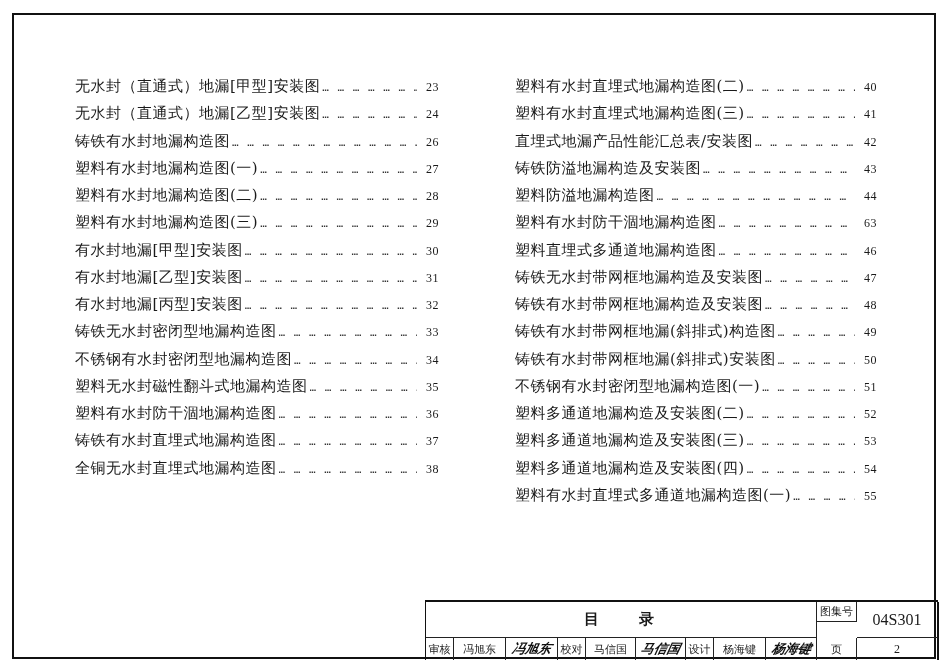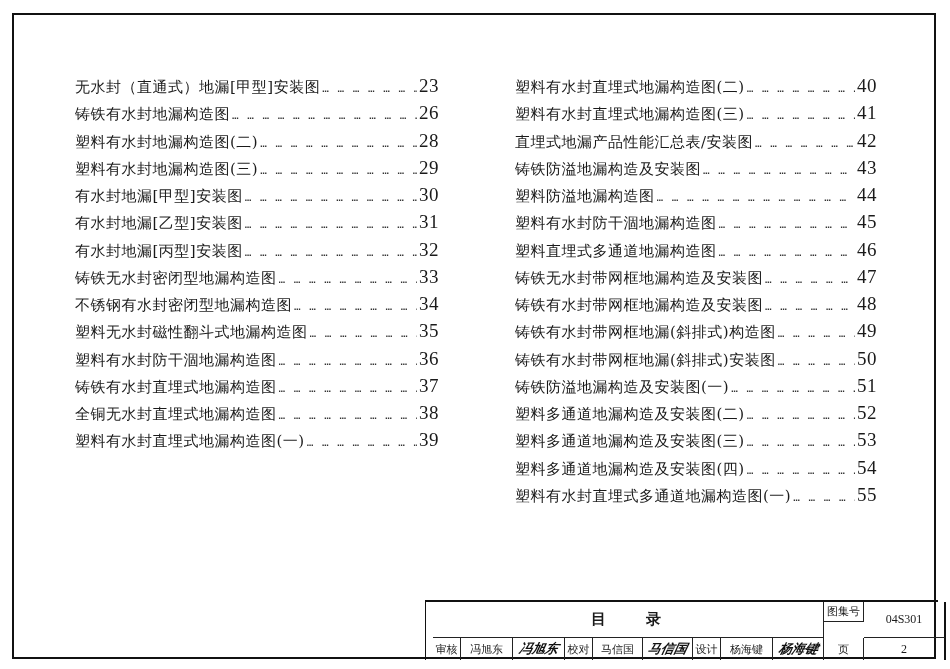--- a/index.html
+++ b/index.html
@@ -53,21 +53,21 @@
       font-family: "DejaVu Sans Mono", monospace;
     }
     .toc-leader::before {
       content: "… … … … … … … … … … … … … … … … … … … … … … … … … … … … … … … … … … … … … … … …";
     }
     .toc-page {
       flex: 0 0 auto;
       width: 20px;
       text-align: right;
       font-family: "Liberation Serif", serif;
-      font-size: 19px;
+      font-size: 12px;
     }
 
     
     .title-block {
       position: absolute;
       left: 425px;
       top: 600px;
       width: 513px;
       height: 60px;
       border-left: 1px solid #111;
@@ -76,33 +76,32 @@
       font-size: 11px;
     }
     .tb-cell {
       position: absolute;
       box-sizing: border-box;
       display: flex;
       align-items: center;
       justify-content: center;
       border-right: 1px solid #222;
       color: #1a1a1a;
-      margin-left: 7px;
     }
     .tb-title {
       left: 0; top: 0; width: 391px; height: 36px;
       border-bottom: 1px solid #222;
       font-size: 15px;
       font-family: "DejaVu Sans", sans-serif;
       font-weight: bold;
       letter-spacing: 40px;
       padding-left: 36px;
     }
     .tb-label-atlas { left: 391px; top: 0; width: 40px; height: 20px; border-bottom: 1px solid #222; }
-    .tb-value-atlas { left: 431px; top: 0; width: 82px; height: 36px; border-bottom: 1px solid #222; border-right: 2px solid #111; font-family: "Liberation Serif", serif; font-size: 12px; }
+    .tb-value-atlas { left: 431px; top: 0; width: 82px; height: 36px; border-bottom: 1px solid #222; border-right: 2px solid #111; font-family: "Liberation Serif", serif; font-size: 16px; }
     .tb-row2 { top: 36px; height: 22px; }
     .sig {
       font-family: "DejaVu Serif", serif;
       font-style: italic;
       font-weight: bold;
       font-size: 13px;
       color: #111;
       transform: skewX(-12deg);
     }
   </style>
@@ -111,25 +110,35 @@
 
 <div class="frame"></div>
 
 <div class="toc-col left" id="toc-left">
     <div class="toc-row">
     <span class="toc-title">无水封（直通式）地漏[甲型]安装图</span>
     <span class="toc-leader"></span>
     <span class="toc-page">23</span>
   </div>
     <div class="toc-row">
+    <span class="toc-title">无水封（直通式）地漏[乙型]安装图</span>
+    <span class="toc-leader"></span>
+    <span class="toc-page">24</span>
+  </div>
+    <div class="toc-row">
     <span class="toc-title">铸铁有水封地漏构造图</span>
     <span class="toc-leader"></span>
     <span class="toc-page">26</span>
   </div>
     <div class="toc-row">
+    <span class="toc-title">塑料有水封地漏构造图(一)</span>
+    <span class="toc-leader"></span>
+    <span class="toc-page">27</span>
+  </div>
+    <div class="toc-row">
     <span class="toc-title">塑料有水封地漏构造图(二)</span>
     <span class="toc-leader"></span>
     <span class="toc-page">28</span>
   </div>
     <div class="toc-row">
     <span class="toc-title">塑料有水封地漏构造图(三)</span>
     <span class="toc-leader"></span>
     <span class="toc-page">29</span>
   </div>
     <div class="toc-row">
@@ -170,25 +179,20 @@
     <div class="toc-row">
     <span class="toc-title">铸铁有水封直埋式地漏构造图</span>
     <span class="toc-leader"></span>
     <span class="toc-page">37</span>
   </div>
     <div class="toc-row">
     <span class="toc-title">全铜无水封直埋式地漏构造图</span>
     <span class="toc-leader"></span>
     <span class="toc-page">38</span>
   </div>
-    <div class="toc-row">
-    <span class="toc-title">塑料有水封直埋式地漏构造图(一)</span>
-    <span class="toc-leader"></span>
-    <span class="toc-page">39</span>
-  </div>
   </div>
 <div class="toc-col right" id="toc-right">
     <div class="toc-row">
     <span class="toc-title">塑料有水封直埋式地漏构造图(二)</span>
     <span class="toc-leader"></span>
     <span class="toc-page">40</span>
   </div>
     <div class="toc-row">
     <span class="toc-title">塑料有水封直埋式地漏构造图(三)</span>
     <span class="toc-leader"></span>
@@ -205,21 +209,21 @@
     <span class="toc-page">43</span>
   </div>
     <div class="toc-row">
     <span class="toc-title">塑料防溢地漏构造图</span>
     <span class="toc-leader"></span>
     <span class="toc-page">44</span>
   </div>
     <div class="toc-row">
     <span class="toc-title">塑料有水封防干涸地漏构造图</span>
     <span class="toc-leader"></span>
-    <span class="toc-page">45</span>
+    <span class="toc-page">63</span>
   </div>
     <div class="toc-row">
     <span class="toc-title">塑料直埋式多通道地漏构造图</span>
     <span class="toc-leader"></span>
     <span class="toc-page">46</span>
   </div>
     <div class="toc-row">
     <span class="toc-title">铸铁无水封带网框地漏构造及安装图</span>
     <span class="toc-leader"></span>
     <span class="toc-page">47</span>
@@ -233,21 +237,21 @@
     <span class="toc-title">铸铁有水封带网框地漏(斜排式)构造图</span>
     <span class="toc-leader"></span>
     <span class="toc-page">49</span>
   </div>
     <div class="toc-row">
     <span class="toc-title">铸铁有水封带网框地漏(斜排式)安装图</span>
     <span class="toc-leader"></span>
     <span class="toc-page">50</span>
   </div>
     <div class="toc-row">
-    <span class="toc-title">铸铁防溢地漏构造及安装图(一)</span>
+    <span class="toc-title">不锈钢有水封密闭型地漏构造图(一)</span>
     <span class="toc-leader"></span>
     <span class="toc-page">51</span>
   </div>
     <div class="toc-row">
     <span class="toc-title">塑料多通道地漏构造及安装图(二)</span>
     <span class="toc-leader"></span>
     <span class="toc-page">52</span>
   </div>
     <div class="toc-row">
     <span class="toc-title">塑料多通道地漏构造及安装图(三)</span>

